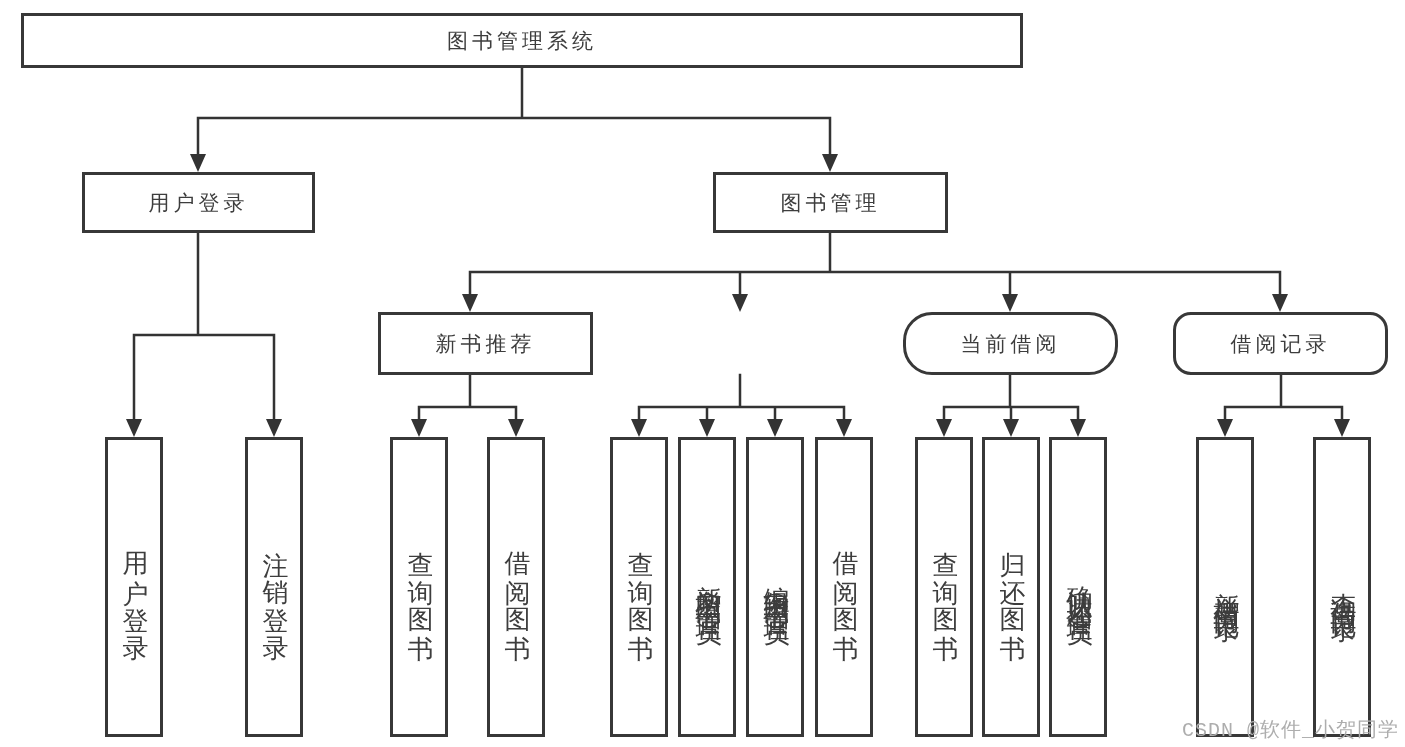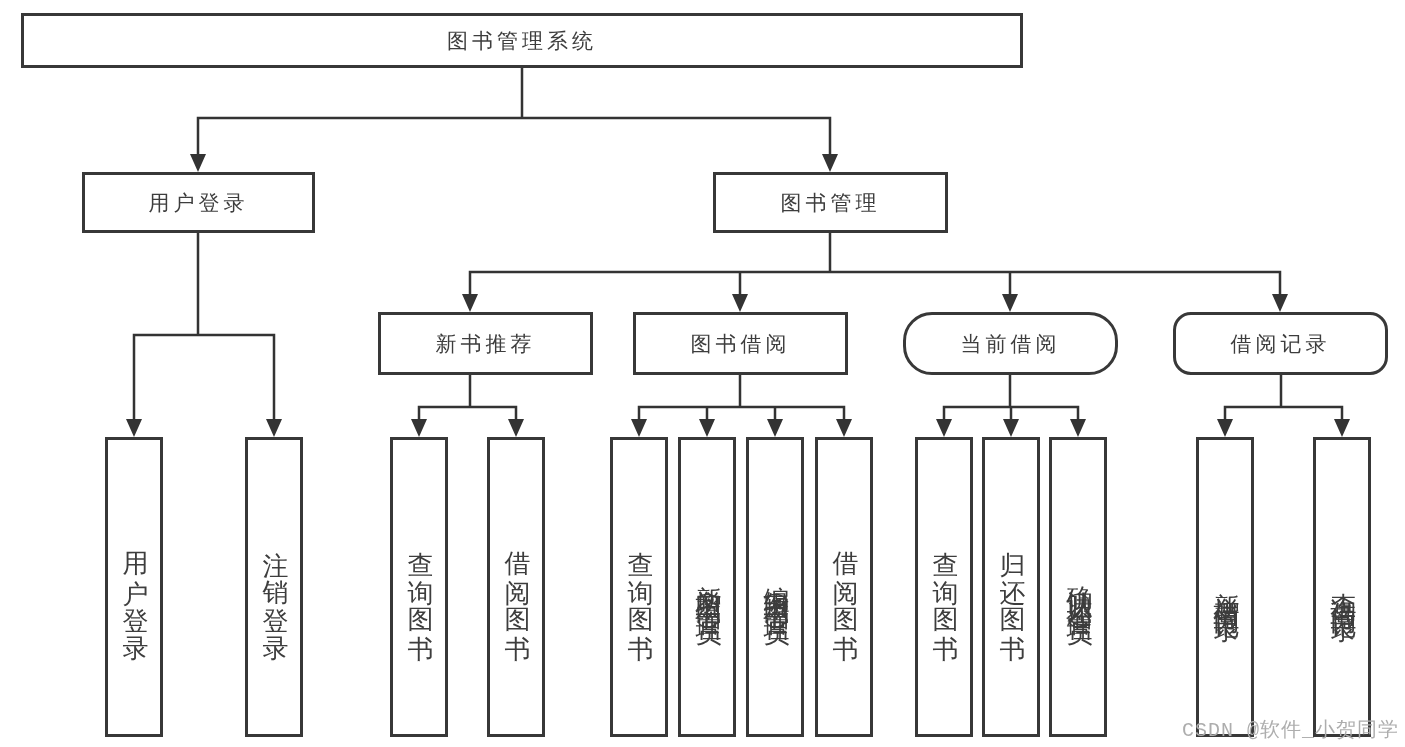--- a/index.html
+++ b/index.html
@@ -91,23 +91,20 @@
   <div class="box h-box" style="left:82px;top:172px;width:233px;height:61px;">
     <span>用户登录</span>
   </div>
   <div class="box h-box" style="left:713px;top:172px;width:235px;height:61px;">
     <span>图书管理</span>
   </div>
 
   <div class="box h-box" style="left:378px;top:312px;width:215px;height:63px;">
     <span>新书推荐</span>
   </div>
-  <div class="box h-box" style="left:633px;top:312px;width:215px;height:63px;">
-    <span>图书借阅</span>
-  </div>
   <div class="box h-box" style="left:903px;top:312px;width:215px;height:63px;border-radius:29px;">
     <span>当前借阅</span>
   </div>
   <div class="box h-box" style="left:1173px;top:312px;width:215px;height:63px;border-radius:18px;">
     <span>借阅记录</span>
   </div>
 
   <div class="box leaf" style="left:105px;">
     <span class="v-label" style="letter-spacing: 28px;">用户登录</span>
   </div>

